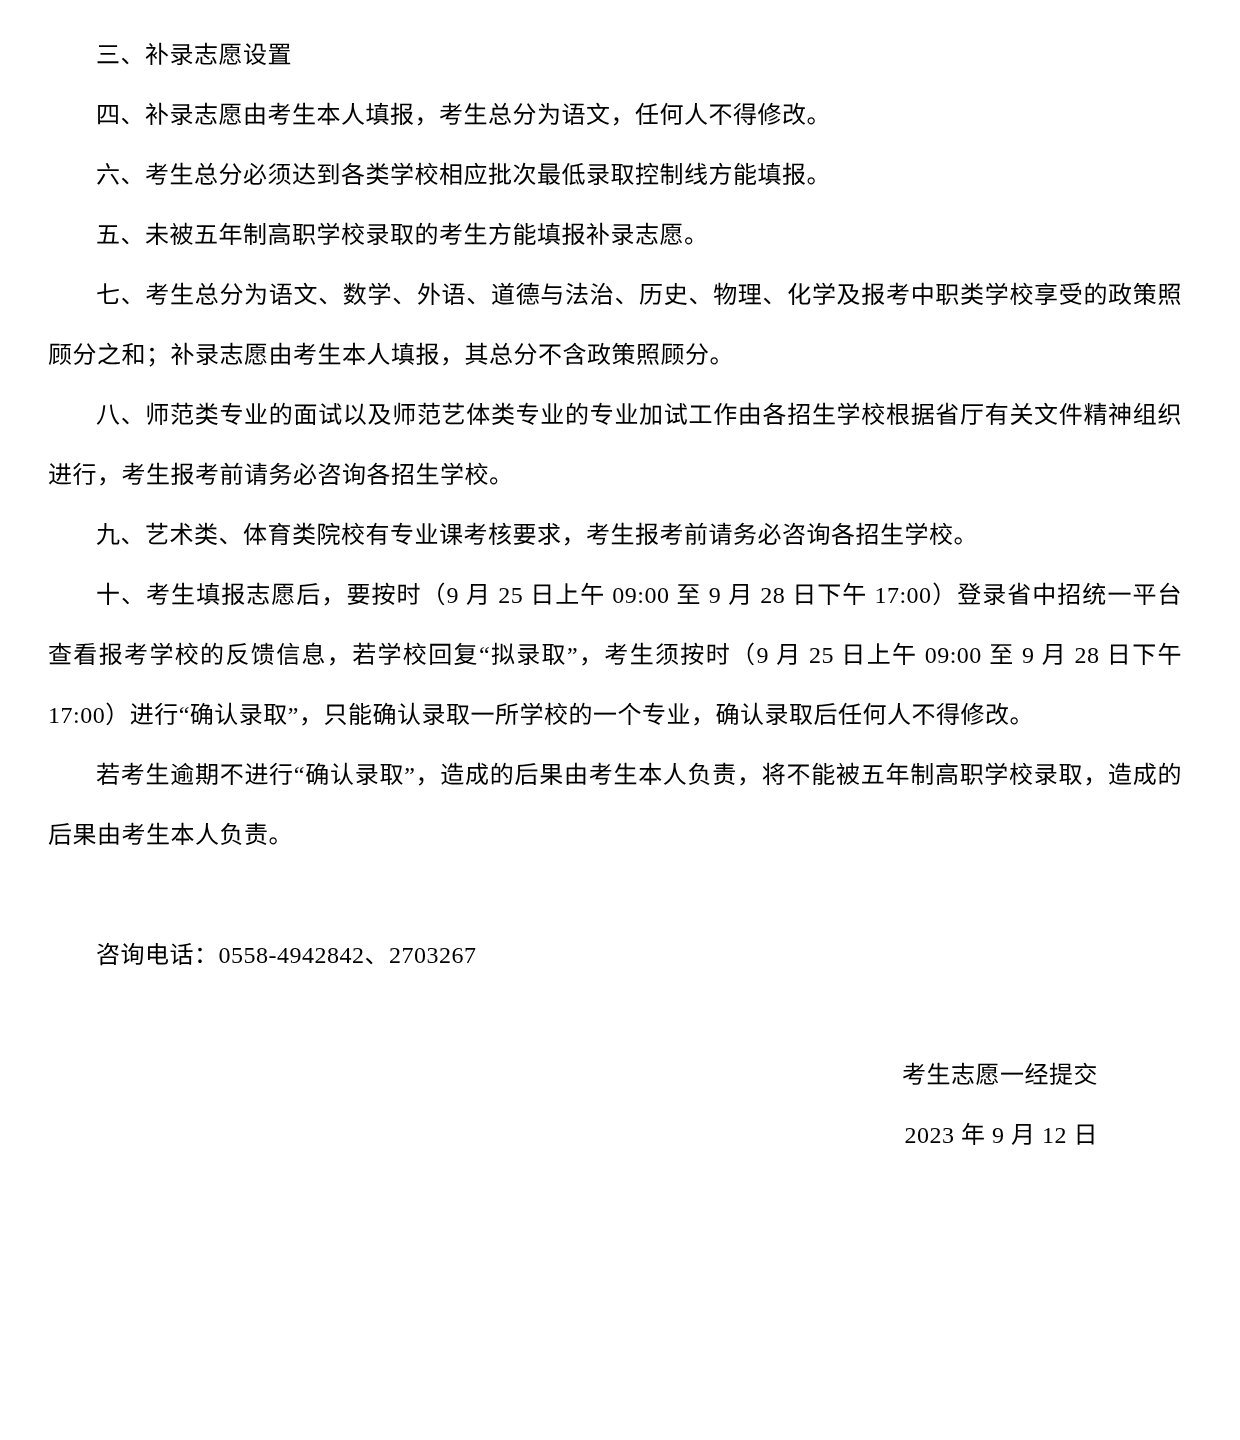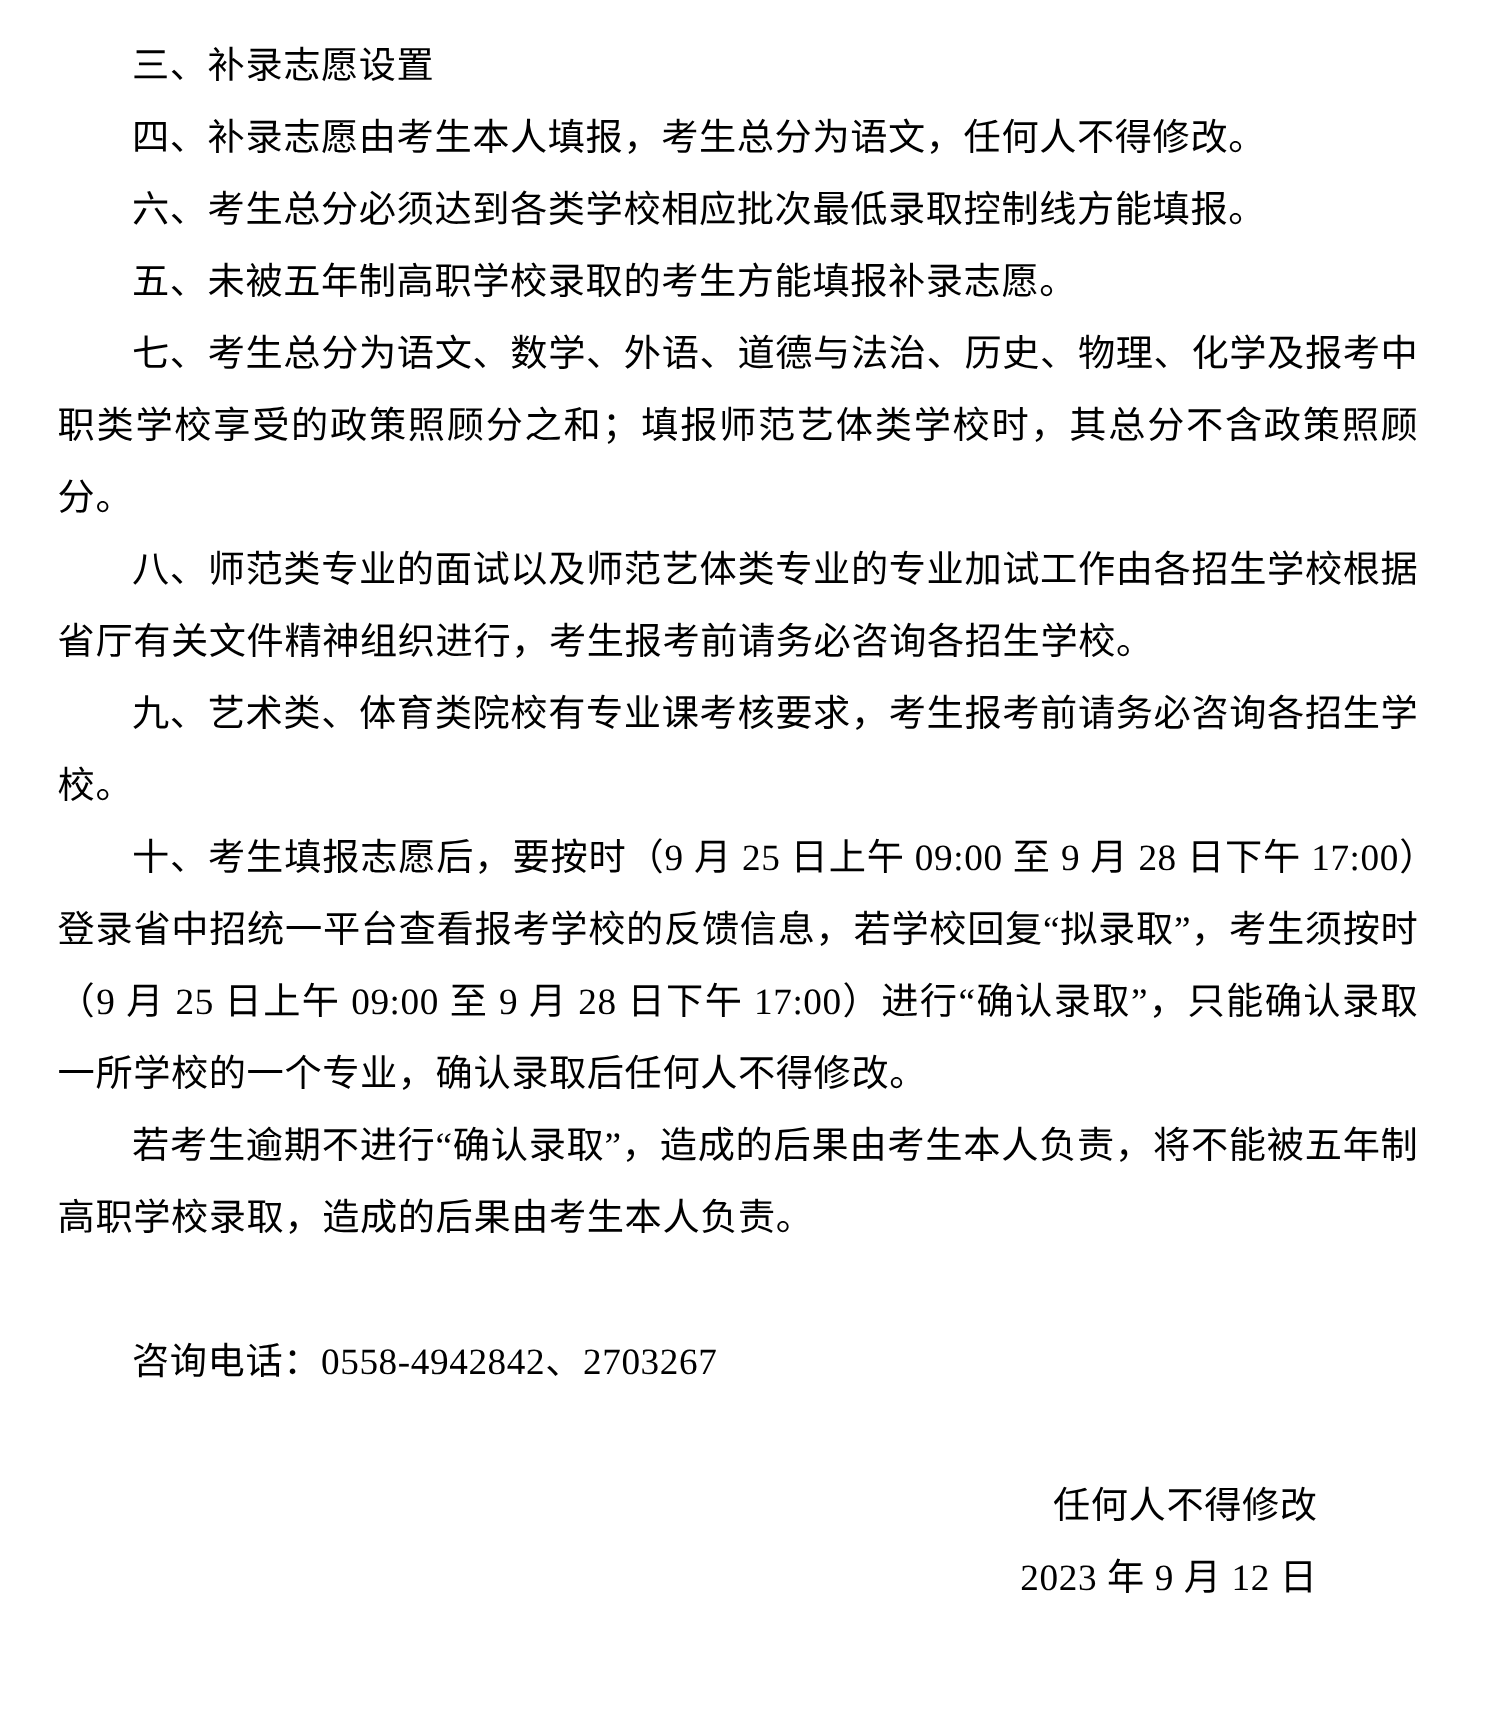--- a/index.html
+++ b/index.html
@@ -13,21 +13,21 @@
     color: #000000;
   }
   .page {
     width: 1240px;
     height: 1440px;
     background: #ffffff;
     padding: 25px 58px 0 48px;
     overflow: hidden;
   }
   .doc p {
-    font-size: 31px;
+    font-size: 24px;
     line-height: 60px;
     text-align: justify;
     text-indent: 2em;
     letter-spacing: 0.5px;
   }
   .contact-line {
     margin-top: 60px; 
   }
   .signature-block {
     margin-top: 60px; 
@@ -40,26 +40,26 @@
 </style>
 </head>
 <body>
 
 <div class="page">
   <div class="doc">
     <p>三、补录志愿设置</p>
     <p>四、补录志愿由考生本人填报，考生总分为语文，任何人不得修改。</p>
     <p>六、考生总分必须达到各类学校相应批次最低录取控制线方能填报。</p>
     <p>五、未被五年制高职学校录取的考生方能填报补录志愿。</p>
-    <p>七、考生总分为语文、数学、外语、道德与法治、历史、物理、化学及报考中职类学校享受的政策照顾分之和；填报师范艺体类学校时，其总分不含政策照顾分。</p>
+    <p>七、考生总分为语文、数学、外语、道德与法治、历史、物理、化学及报考中职类学校享受的政策照顾分之和；补录志愿由考生本人填报，其总分不含政策照顾分。</p>
     <p>八、师范类专业的面试以及师范艺体类专业的专业加试工作由各招生学校根据省厅有关文件精神组织进行，考生报考前请务必咨询各招生学校。</p>
     <p>九、艺术类、体育类院校有专业课考核要求，考生报考前请务必咨询各招生学校。</p>
     <p>十、考生填报志愿后，要按时（9 月 25 日上午 09:00 至 9 月 28 日下午 17:00）登录省中招统一平台查看报考学校的反馈信息，若学校回复“拟录取”，考生须按时（9 月 25 日上午 09:00 至 9 月 28 日下午 17:00）进行“确认录取”，只能确认录取一所学校的一个专业，确认录取后任何人不得修改。</p>
     <p>若考生逾期不进行“确认录取”，造成的后果由考生本人负责，将不能被五年制高职学校录取，造成的后果由考生本人负责。</p>
 
     <p class="contact-line">咨询电话：0558-4942842、2703267</p>
 
     <div class="signature-block">
-      <p>任何人不得修改</p>
+      <p>考生志愿一经提交</p>
       <p>2023 年 9 月 12 日</p>
     </div>
   </div>
 </div>
 
 </body></html>

